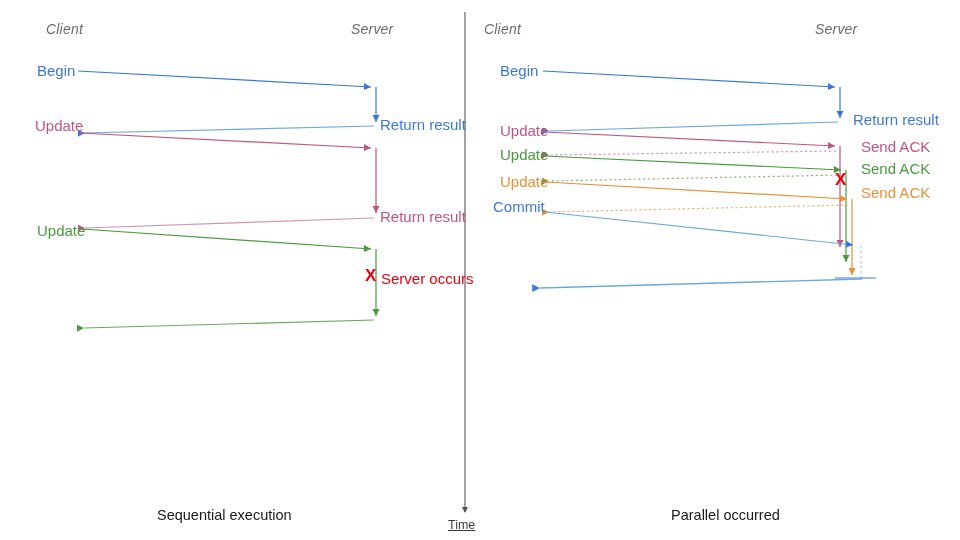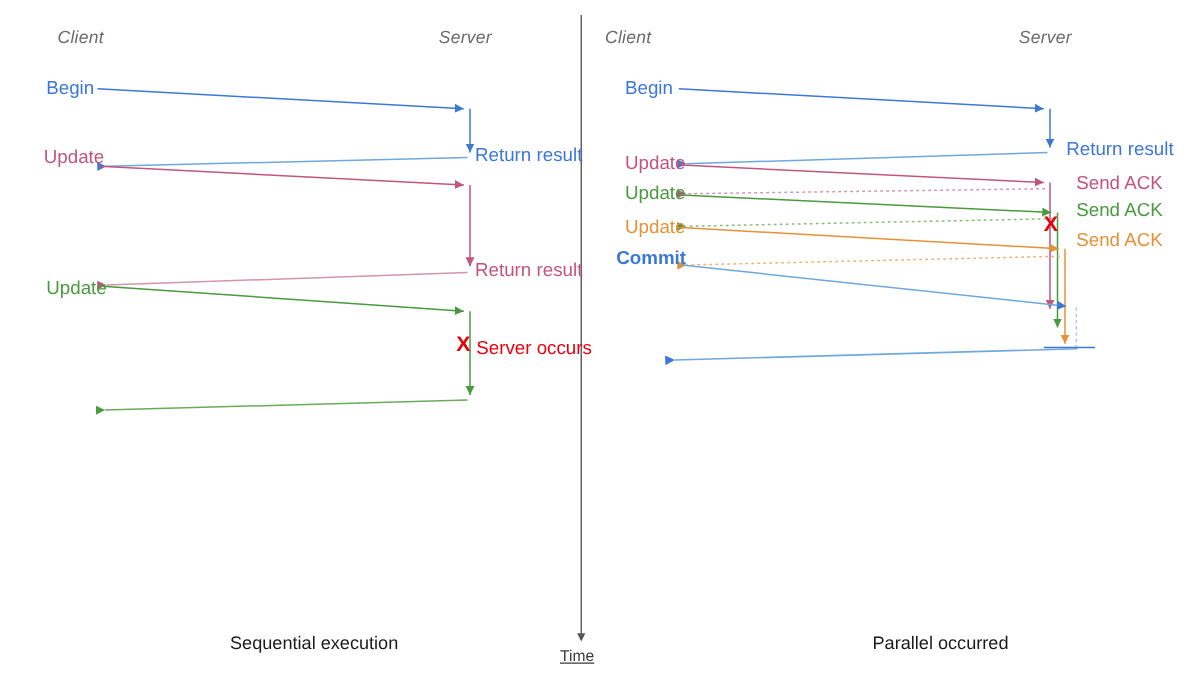--- a/index.html
+++ b/index.html
@@ -36,21 +36,20 @@
   .lbl.wrap { white-space: normal; }
   .actor {
     font-style: italic;
     font-size: 14px;
     color: #6b6b6b;
     letter-spacing: 0.2px;
   }
   .caption {
     font-size: 14.5px;
     color: #1a1a1a;
-    margin-left: 27px;
   }
   .timelbl {
     font-size: 12.5px;
     color: #3a3a3a;
     text-decoration: underline;
   }
   .errx {
     font-weight: bold;
     font-size: 17px;
     color: #e8000d;
@@ -171,21 +170,21 @@
 
   <div class="lbl timelbl" style="left:448px; top:518px;">Time</div>
 
   <div class="lbl actor" style="left:484px; top:22px;">Client</div>
   <div class="lbl actor" style="left:815px; top:22px;">Server</div>
 
   <div class="lbl" style="left:500px; top:64px; color:#3c78d8;">Begin</div>
   <div class="lbl" style="left:500px; top:124px; color:#c2557e;">Update</div>
   <div class="lbl" style="left:500px; top:148px; color:#4a9a3f;">Update</div>
   <div class="lbl" style="left:500px; top:175px; color:#e69138;">Update</div>
-  <div class="lbl" style="left:493px; top:200px; color:#3c78d8;font-weight:bold;">Commit</div>
+  <div class="lbl" style="left:493px; top:200px; color:#3c78d8;">Commit</div>
 
   <div class="lbl" style="left:853px; top:113px; color:#3c78d8;">Return result</div>
   <div class="lbl" style="left:861px; top:140px; color:#c2557e;">Send ACK</div>
   <div class="lbl" style="left:861px; top:162px; color:#4a9a3f;">Send ACK</div>
   <div class="lbl" style="left:861px; top:186px; color:#e69138;">Send ACK</div>
 
   <div class="lbl errx" style="left:835px; top:173px;">X</div>
 
 
   <div class="lbl caption" style="left:671px; top:508px;">Parallel occurred</div>

